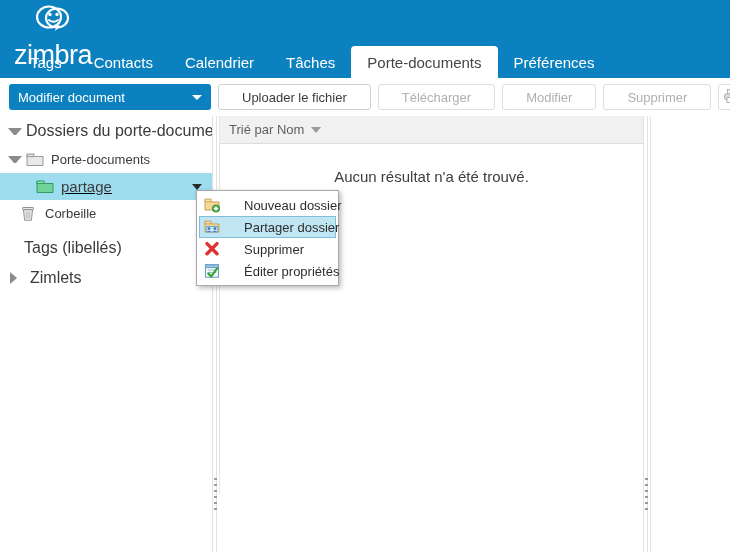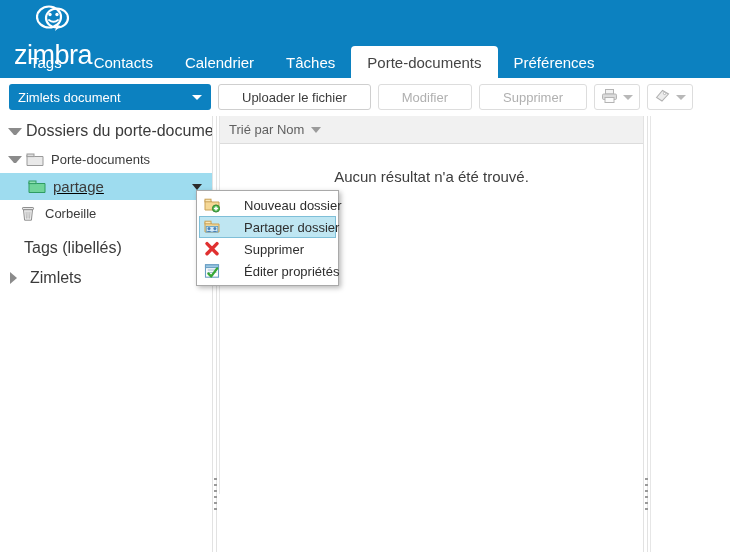--- a/index.html
+++ b/index.html
@@ -96,21 +96,21 @@
     margin-right: 2px;
   }
   .twisty.down { border-left: 6px solid transparent; border-right: 6px solid transparent;
                  border-top: 7px solid #8b8b8b; width: 0; height: 0; margin: 0 4px 0 2px; }
   .twisty.right { border-top: 6px solid transparent; border-bottom: 6px solid transparent;
                   border-left: 7px solid #8b8b8b; width: 0; height: 0; margin: 0 6px 0 4px; }
   .tree-label { font-size: 16px; color: #3b3b3b; }
   .tree-label.small { font-size: 13px; color: #3b3b3b; }
   .folder-icon { width: 18px; height: 15px; margin-right: 7px; flex: 0 0 18px; }
   .indent-1 { padding-left: 6px; }
-  .indent-2 { padding-left: 28px; text-decoration: underline; }
+  .indent-2 { padding-left: 36px; text-decoration: underline; }
   .indent-trash { padding-left: 20px; }
   .row-caret {
     position: absolute; right: 10px; top: 50%; transform: translateY(-50%);
     width: 0; height: 0;
     border-left: 5px solid transparent; border-right: 5px solid transparent;
     border-top: 6px solid #2b2b2b;
   }
 
   
   .splitter {
@@ -210,28 +210,31 @@
           <span>Porte-documents</span>
         </div>
       <div class="tab">
           <span>Préférences</span>
         </div>
     </div>
   </div>
 
   <div class="toolbar">
     <button class="btn-primary">
-      <span class="lbl">Zimlets document</span>
+      <span class="lbl">Modifier document</span>
       <span class="caret"></span>
     </button>
 
     <button class="btn">
       <span>Uploader le fichier</span>
     </button>
 
+    <button class="btn disabled">
+      <span>Télécharger</span>
+    </button>
 
     <button class="btn disabled">
       <span>Modifier</span>
     </button>
 
     <button class="btn disabled">
       <span>Supprimer</span>
     </button>
 
     <button class="btn icon-btn disabled">

